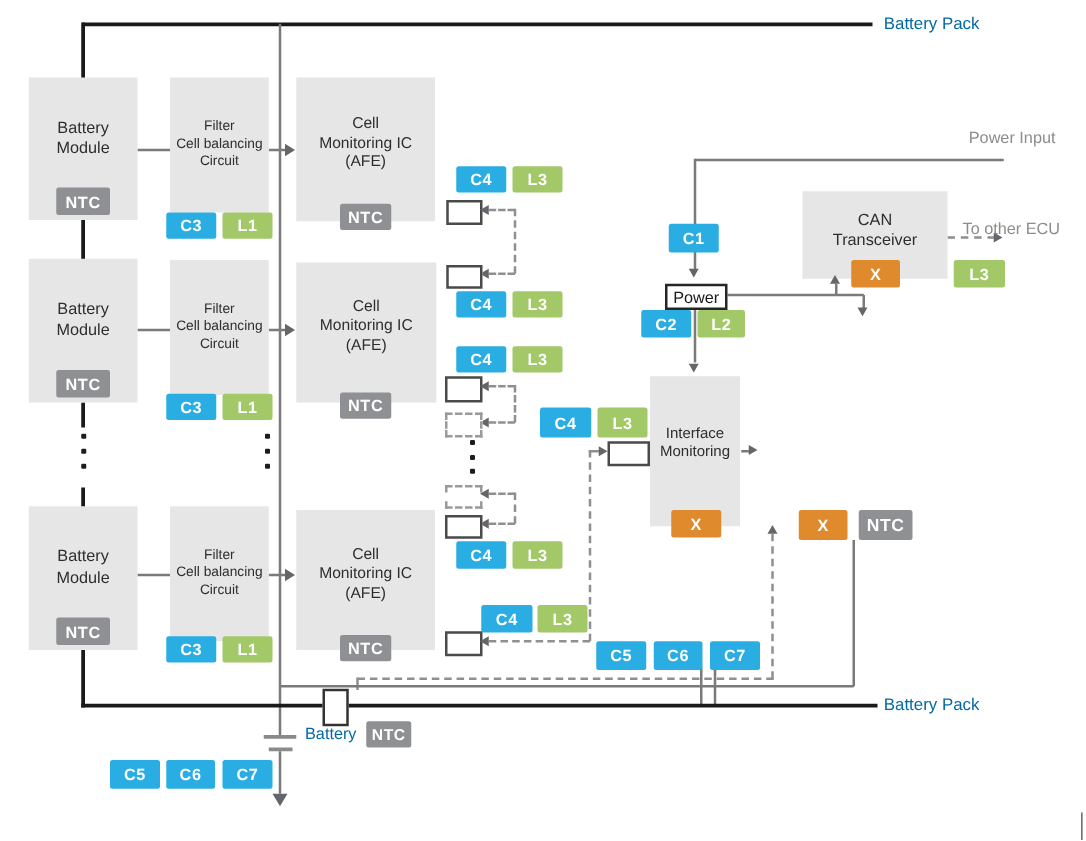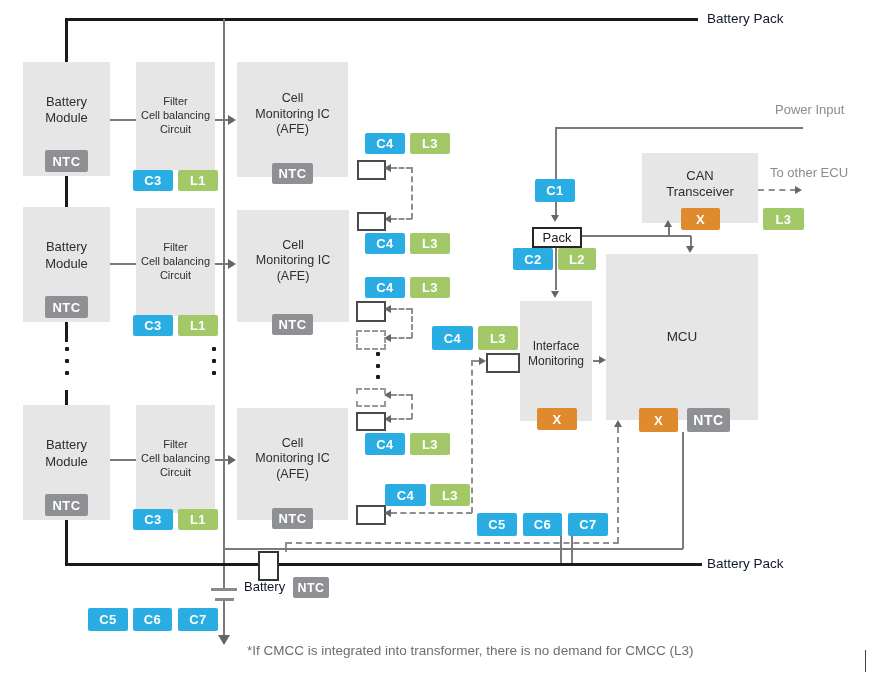--- a/index.html
+++ b/index.html
@@ -27,21 +27,21 @@
   
   .wbox{position:absolute;background:#fff;border:2px solid #4a4a4a;z-index:2;}
   .dbox{position:absolute;background:#fff;border:2px dashed #9a9a9a;z-index:2;}
   
   .arr-l{position:absolute;width:0;height:0;border-top:4px solid transparent;border-bottom:4px solid transparent;border-right:7px solid #63666a;z-index:2;}
   .arr-r{position:absolute;width:0;height:0;border-top:4px solid transparent;border-bottom:4px solid transparent;border-left:7px solid #63666a;z-index:2;}
   .arr-u{position:absolute;width:0;height:0;border-left:4px solid transparent;border-right:4px solid transparent;border-bottom:7px solid #63666a;z-index:2;}
   .arr-d{position:absolute;width:0;height:0;border-left:4px solid transparent;border-right:4px solid transparent;border-top:7px solid #63666a;z-index:2;}
   .arr-big{border-top-width:5px;border-bottom-width:5px;border-right-width:8px;border-left-width:8px;border-right-color:#4a4a4a;}
   .dot{position:absolute;width:4px;height:4px;background:#1c1c1c;border-radius:1px;z-index:2;}
-  .lbl{position:absolute;color:#0f172a;font-size:13.5px;white-space:nowrap;z-index:3;}
+  .lbl{position:absolute;color:#0369a1;font-size:13.5px;white-space:nowrap;z-index:3;}
   .glbl{position:absolute;color:#8c8c8c;font-size:13px;white-space:nowrap;z-index:3;}
   .note{position:absolute;color:#6d6d6d;font-size:13.5px;white-space:nowrap;z-index:3;}
   .buck{position:absolute;background:#fff;border:2px solid #262626;color:#1a1a1a;font-size:13px;
         display:flex;align-items:center;justify-content:center;z-index:4;}
 </style>
 </head>
 <body>
 
 <div id="canvas">
 
@@ -161,42 +161,41 @@
   <div class="arr-r" style="left:479px;top:357px;"></div>
   <div class="badge b-blue" style="left:432px;top:326px;width:41px;height:24px;">C4</div>
   <div class="badge b-green" style="left:478px;top:326px;width:40px;height:24px;">L3</div>
   <div class="wbox" style="left:486px;top:353px;width:30px;height:16px;"></div>
 
   <div class="glbl" style="left:775px;top:102px;">Power Input</div>
   <div class="hl" style="left:556px;top:127px;width:247px;"></div>
   <div class="vl" style="left:555px;top:127px;height:90px;"></div>
   <div class="arr-d" style="left:551px;top:215px;"></div>
   <div class="badge b-blue" style="left:535px;top:179px;width:40px;height:23px;">C1</div>
-  <div class="buck" style="left:532px;top:227px;width:46px;height:17px;">Pack</div>
+  <div class="buck" style="left:532px;top:227px;width:46px;height:17px;">Power</div>
 
   <div class="vl" style="left:555px;top:246px;height:44px;"></div>
   <div class="arr-d" style="left:551px;top:291px;"></div>
   <div class="badge b-blue" style="left:513px;top:248px;width:40px;height:22px;">C2</div>
   <div class="badge b-green" style="left:558px;top:248px;width:38px;height:22px;">L2</div>
 
   <div class="hl" style="left:578px;top:235px;width:113px;"></div>
   <div class="vl" style="left:668px;top:227px;height:9px;"></div>
   <div class="arr-u" style="left:664px;top:220px;"></div>
   <div class="vl" style="left:690px;top:236px;height:12px;"></div>
   <div class="arr-d" style="left:686px;top:246px;"></div>
 
   <div class="blk" style="left:642px;top:153px;width:116px;height:70px;font-size:13px;padding-bottom:8px;box-sizing:border-box;">CAN
 Transceiver</div>
   <div class="badge b-orange" style="left:681px;top:208px;width:39px;height:22px;">X</div>
   <div class="badge b-green" style="left:763px;top:208px;width:41px;height:22px;">L3</div>
-  <div class="glbl" style="left:770px;top:165px;">To other ECU</div>
+  <div class="glbl" style="left:770px;top:175px;">To other ECU</div>
   <div class="dh" style="left:758px;top:189px;width:38px;"></div>
   <div class="arr-r" style="left:795px;top:186px;"></div>
 
-  <div class="blk" style="left:606px;top:254px;width:152px;height:166px;font-size:13.5px;">MCU</div>
   <div class="badge b-orange" style="left:639px;top:408px;width:39px;height:24px;">X</div>
   <div class="badge b-gray" style="left:687px;top:408px;width:43px;height:24px;font-size:14px;">NTC</div>
 
   <div class="blk" style="left:520px;top:301px;width:72px;height:120px;font-size:12px;padding-bottom:14px;box-sizing:border-box;">Interface
 Monitoring</div>
   <div class="badge b-orange" style="left:537px;top:408px;width:40px;height:22px;">X</div>
   <div class="hl" style="left:593px;top:360px;width:8px;"></div>
   <div class="arr-r" style="left:599px;top:356px;"></div>
 
   <div class="badge b-blue" style="left:477px;top:513px;width:40px;height:23px;">C5</div>
@@ -222,17 +221,16 @@
 
   <div class="hl" style="left:211px;top:588px;width:26px;height:3px;background:#8a8a8a;"></div>
   <div class="hl" style="left:215px;top:598px;width:19px;height:3px;background:#8a8a8a;"></div>
   <div class="vl" style="left:223px;top:601px;height:34px;"></div>
   <div class="arr-d" style="left:218px;top:635px;border-left-width:6px;border-right-width:6px;border-top-width:10px;"></div>
 
   <div class="badge b-blue" style="left:88px;top:608px;width:40px;height:23px;">C5</div>
   <div class="badge b-blue" style="left:133px;top:608px;width:39px;height:23px;">C6</div>
   <div class="badge b-blue" style="left:178px;top:608px;width:40px;height:23px;">C7</div>
 
-  <div class="note" style="left:247px;top:643px;">*If CMCC is integrated into transformer, there is no demand for CMCC (L3)</div>
 
   <div class="vl" style="left:865px;top:650px;height:22px;background:#444;width:1px;"></div>
 
 </div>
 
 </body></html>

